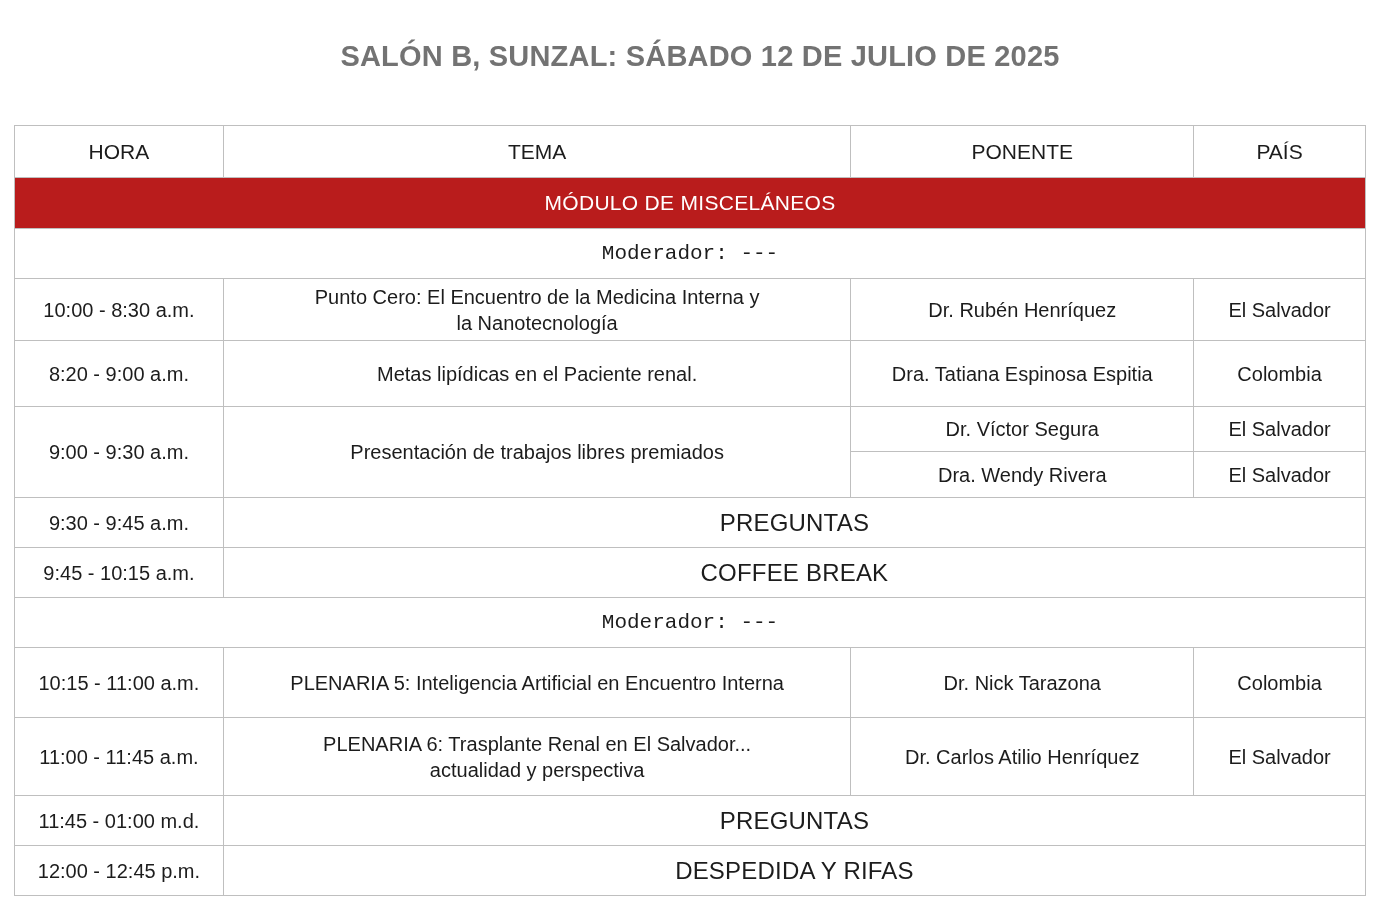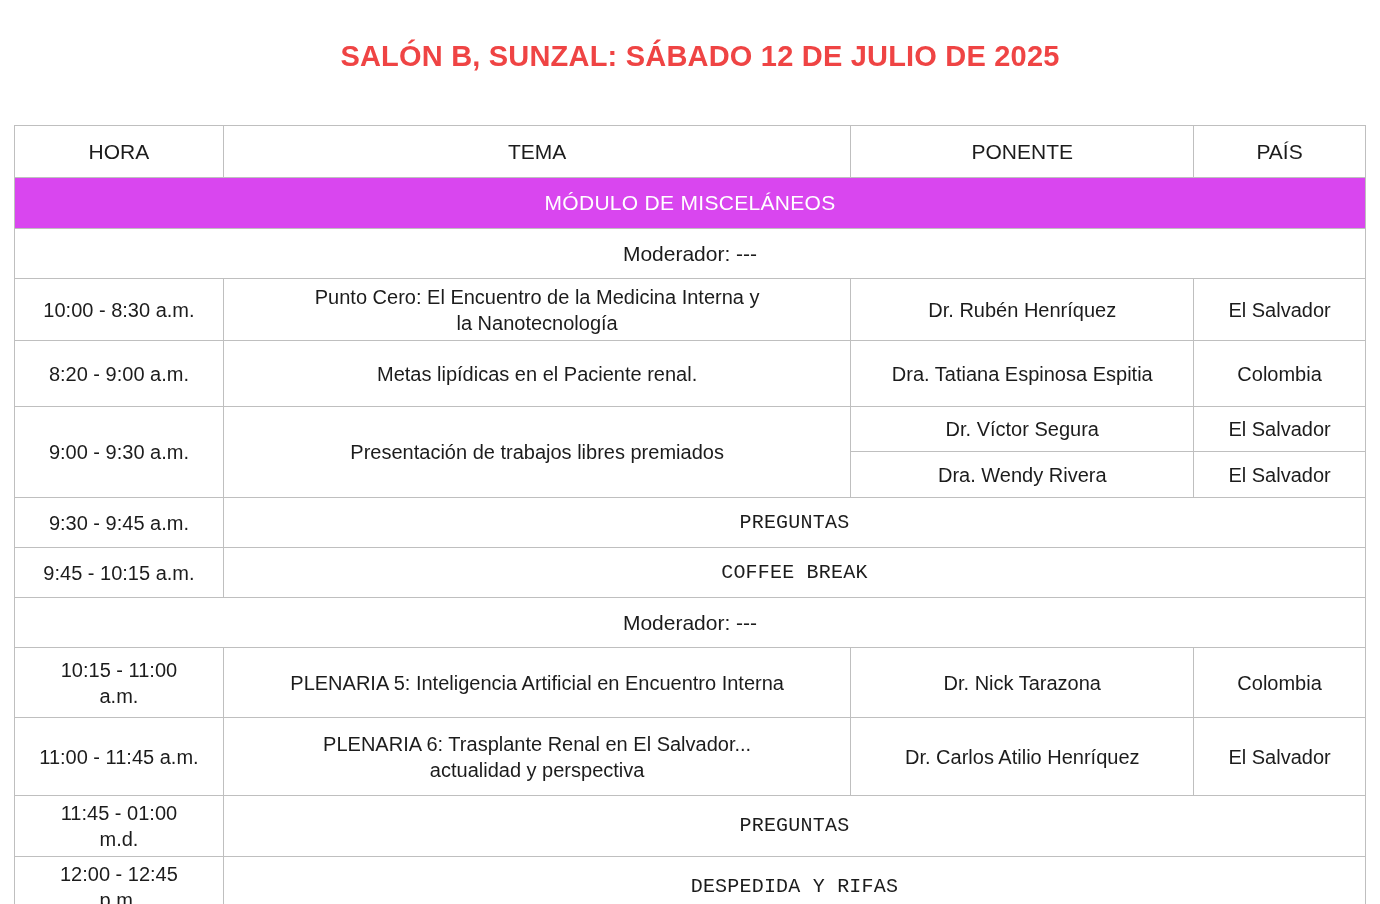--- a/index.html
+++ b/index.html
@@ -14,65 +14,65 @@
   .page {
     width: 1380px;
     height: 904px;
     position: relative;
     padding-top: 40px;
   }
   .title {
     text-align: center;
     font-size: 29px;
     font-weight: bold;
-    color: #ef4444;
+    color: #737373;
     letter-spacing: 0.2px;
     margin-bottom: 52px;
     margin-left: 20px;
   }
   table.schedule {
     width: 1352px;
     margin: 0 14px;
     border-collapse: collapse;
     table-layout: fixed;
     font-size: 20px;
   }
   table.schedule td, table.schedule th {
     border: 1px solid #bfbfbf;
     text-align: center;
     vertical-align: middle;
-    padding: 4px 24px;
+    padding: 4px 2px;
     font-weight: normal;
     line-height: 1.3;
   }
   th.colhead { font-weight: bold; font-size: 21px; }
   tr.head-row    { height: 52px; }
   tr.module-row  { height: 51px; }
-  tr.mod-row     { height: 50px; }
+  tr.mod-row     { height: 50px; font-family: Liberation Mono, monospace; }
   tr.r1 { height: 62px; }
   tr.r2 { height: 66px; }
   tr.r3a { height: 45px; }
   tr.r3b { height: 46px; }
   tr.r4 { height: 50px; }
   tr.r5 { height: 50px; }
   tr.r6 { height: 70px; margin-left: 37px; }
   tr.r7 { height: 78px; }
   tr.r8 { height: 50px; }
   tr.r9 { height: 50px; }
   td.module-banner {
-    background: #d946ef;
+    background: #b91c1c;
     color: #ffffff;
     font-weight: bold;
     font-size: 21px;
     letter-spacing: 0.3px;
     border-left-color: #1f72b8;
     border-right-color: #1f72b8;
   }
   td.moderator { font-size: 21px; }
-  td.event-label { font-weight: bold; font-size: 20px; letter-spacing: 0.2px; font-family: Liberation Mono, monospace; }
+  td.event-label { font-weight: bold; font-size: 24px; letter-spacing: 0.2px; }
   .bold-prefix { font-weight: normal; }
   .line { display: block; }
 </style>
 </head>
 <body>
 
 <div class="page">
 
   <div class="title">SALÓN B, SUNZAL: SÁBADO 12 DE  JULIO DE 2025</div>
 

